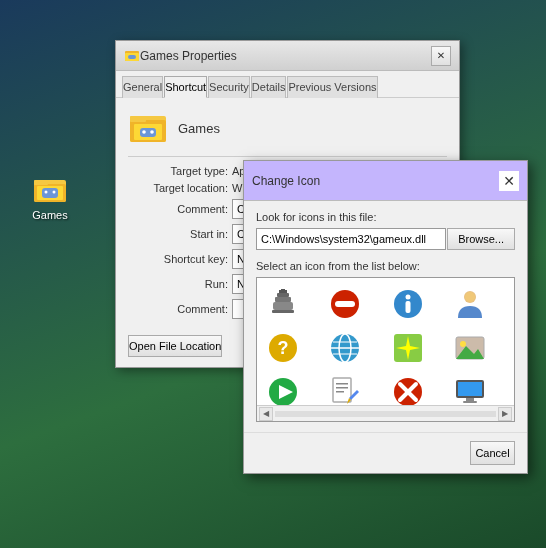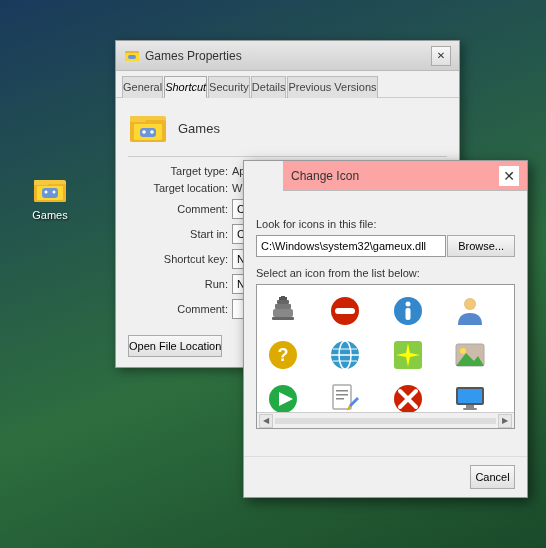--- a/index.html
+++ b/index.html
@@ -50,21 +50,20 @@
       align-items: center;
       justify-content: space-between;
       border-bottom: 1px solid #bbb;
       height: 30px;
     }
     .dialog-title-bar .title-text {
       font-size: 12px;
       color: #333;
       display: flex;
       align-items: center;
-      gap: 5px;
     }
     .title-icon {
       width: 16px;
       height: 16px;
     }
     .dialog-close-btn {
       width: 20px;
       height: 20px;
       background: linear-gradient(to bottom, #f8f8f8, #e0e0e0);
       border: 1px solid #aaa;
@@ -95,21 +94,20 @@
       position: relative;
       top: 1px;
     }
     .tab.active {
       background: #f0f0f0;
       border-color: #aaa;
       border-bottom: 1px solid #f0f0f0;
       color: #000;
       font-weight: normal;
       z-index: 1;
-      font-style: italic;
     }
 
     
     .dialog-content {
       padding: 10px 12px;
     }
     .app-header {
       display: flex;
       align-items: center;
       gap: 10px;
@@ -164,31 +162,30 @@
       position: absolute;
       top: 160px;
       left: 243px;
       width: 285px;
       background: #f0f0f0;
       border: 1px solid #999;
       box-shadow: 4px 4px 12px rgba(0,0,0,0.5);
       z-index: 10;
     }
     .change-icon-title {
-      background: #fca5a5;
+      background: #c4b5fd;
       padding: 6px 8px;
       display: flex;
       align-items: center;
       justify-content: space-between;
       border-bottom: 1px solid #bbb;
-      height: 30px;
-      margin-left: 39px;
+      height: 40px;
     }
     .change-icon-body {
-      padding: 27px 12px;
+      padding: 10px 12px;
     }
     .ci-label {
       font-size: 11px;
       color: #333;
       margin-bottom: 5px;
     }
     .ci-file-row {
       display: flex;
       gap: 1px;
       margin-bottom: 10px;

